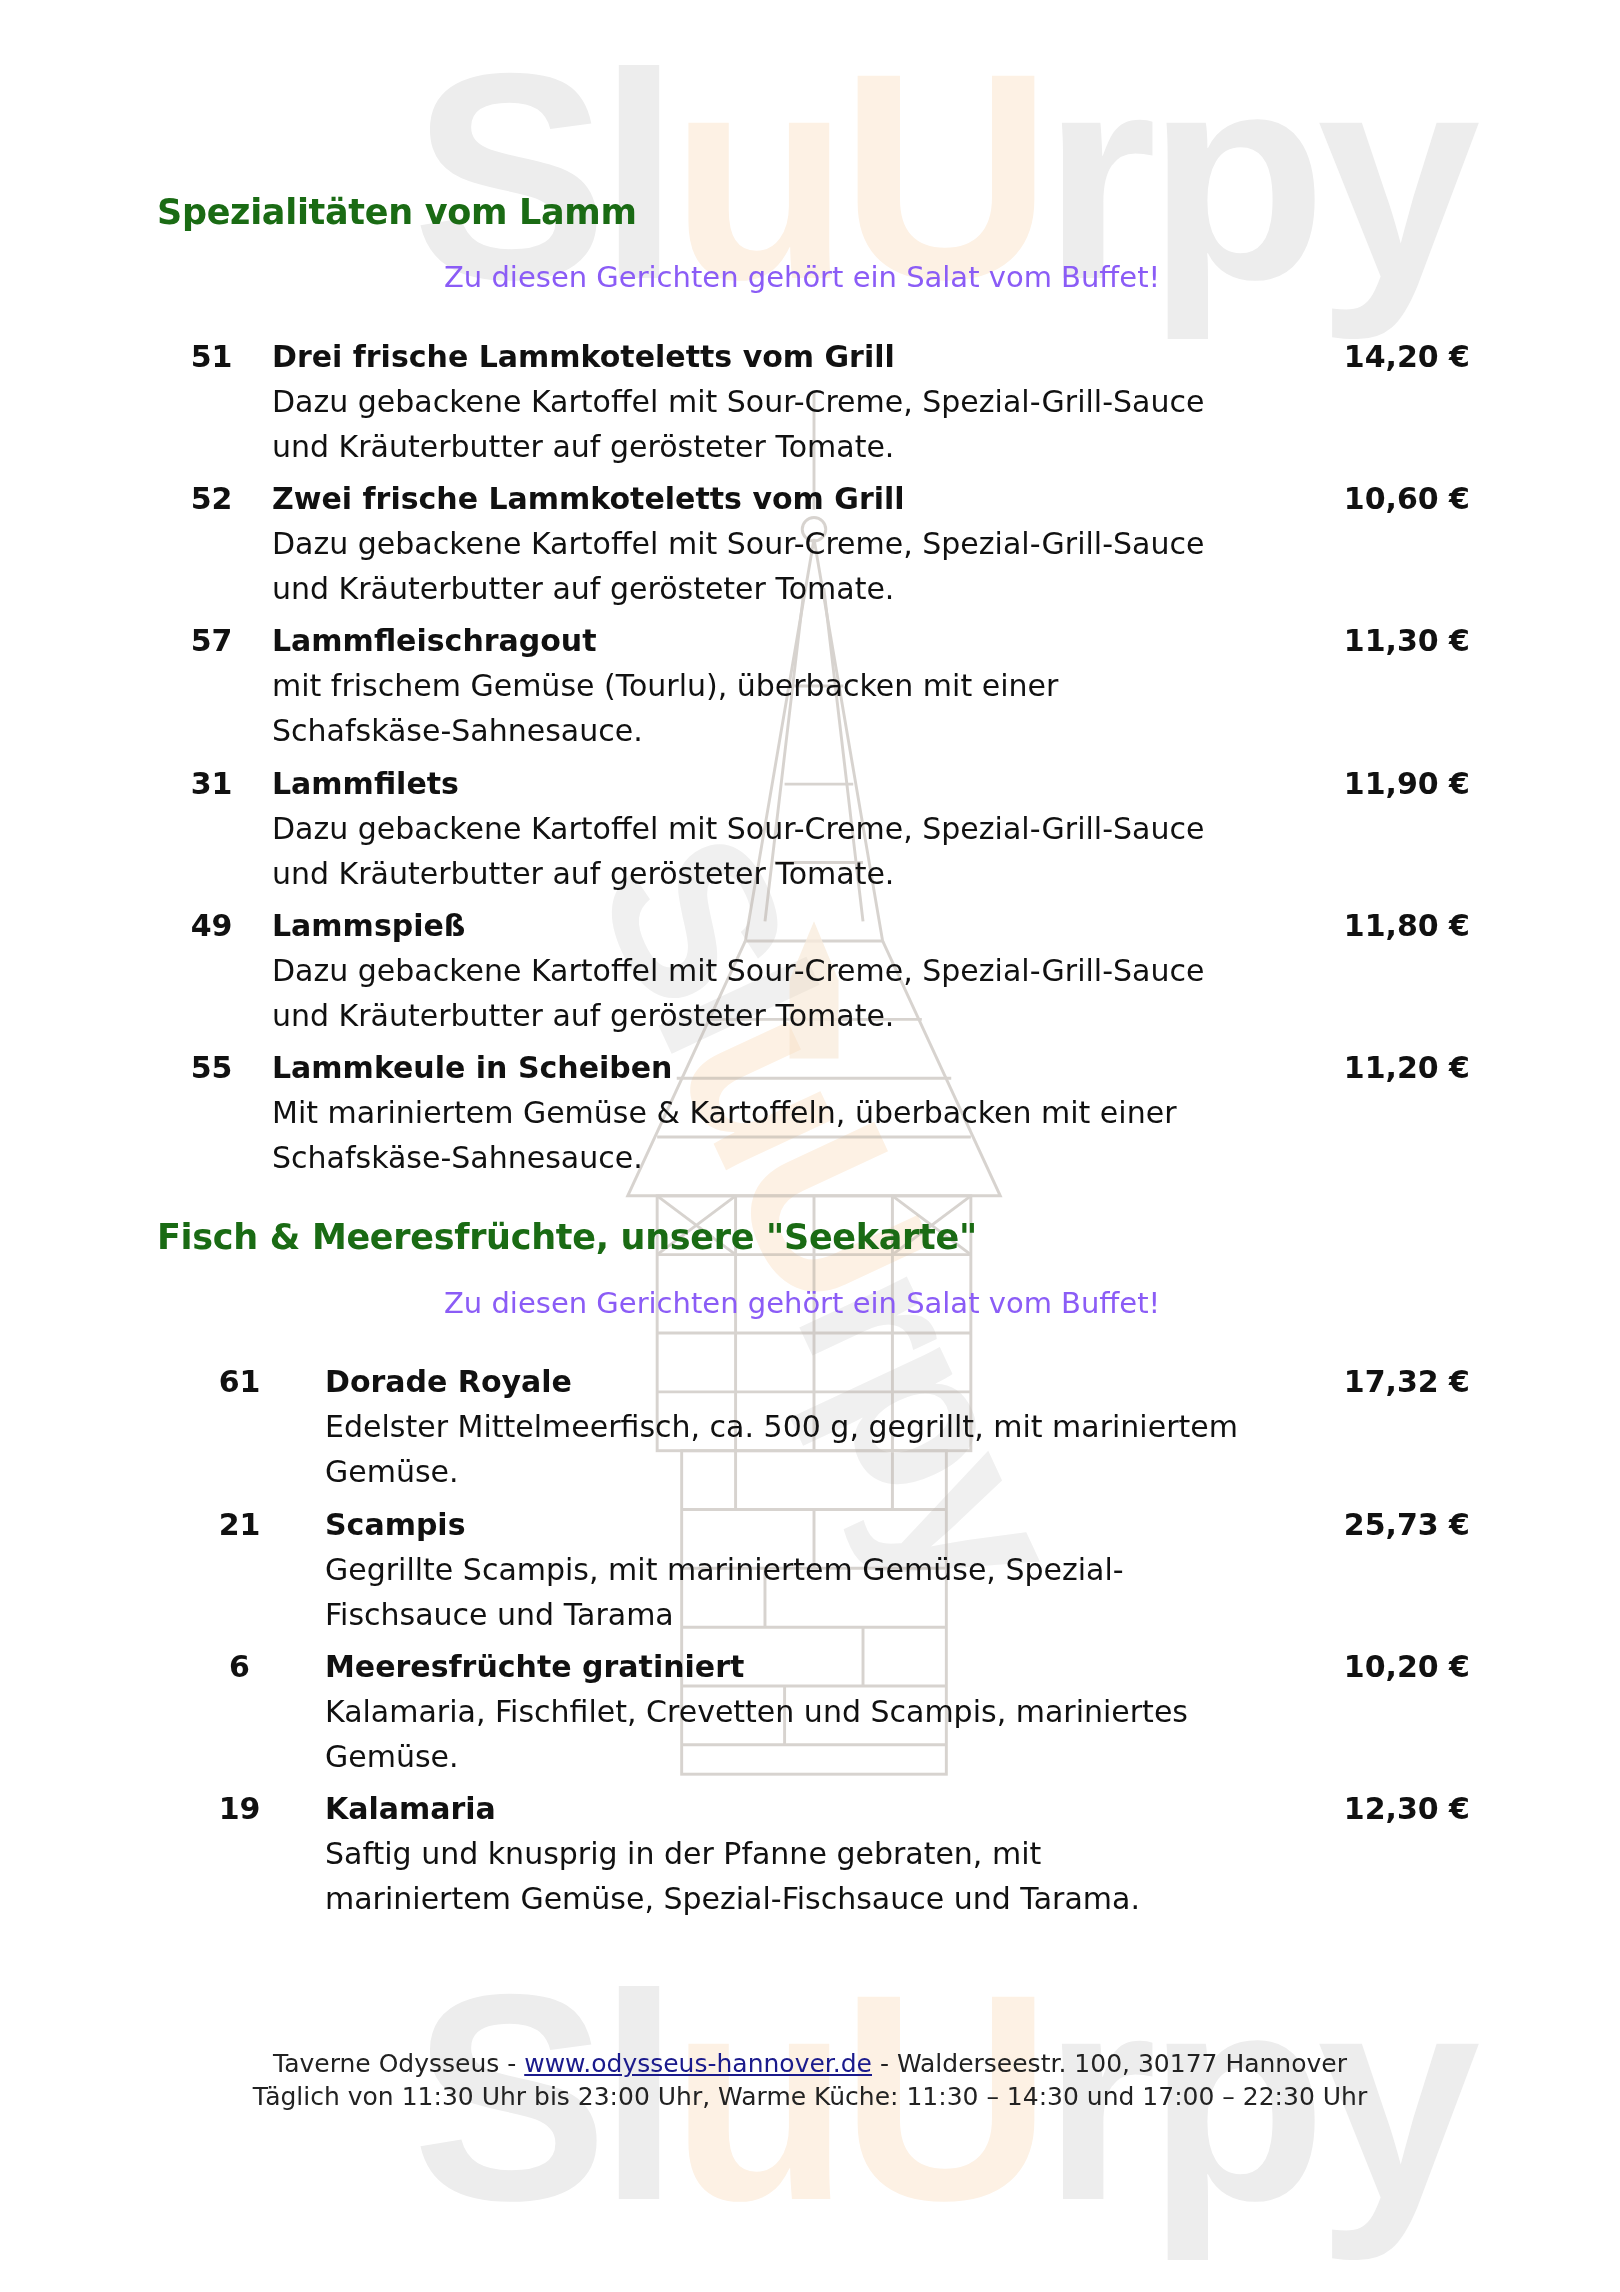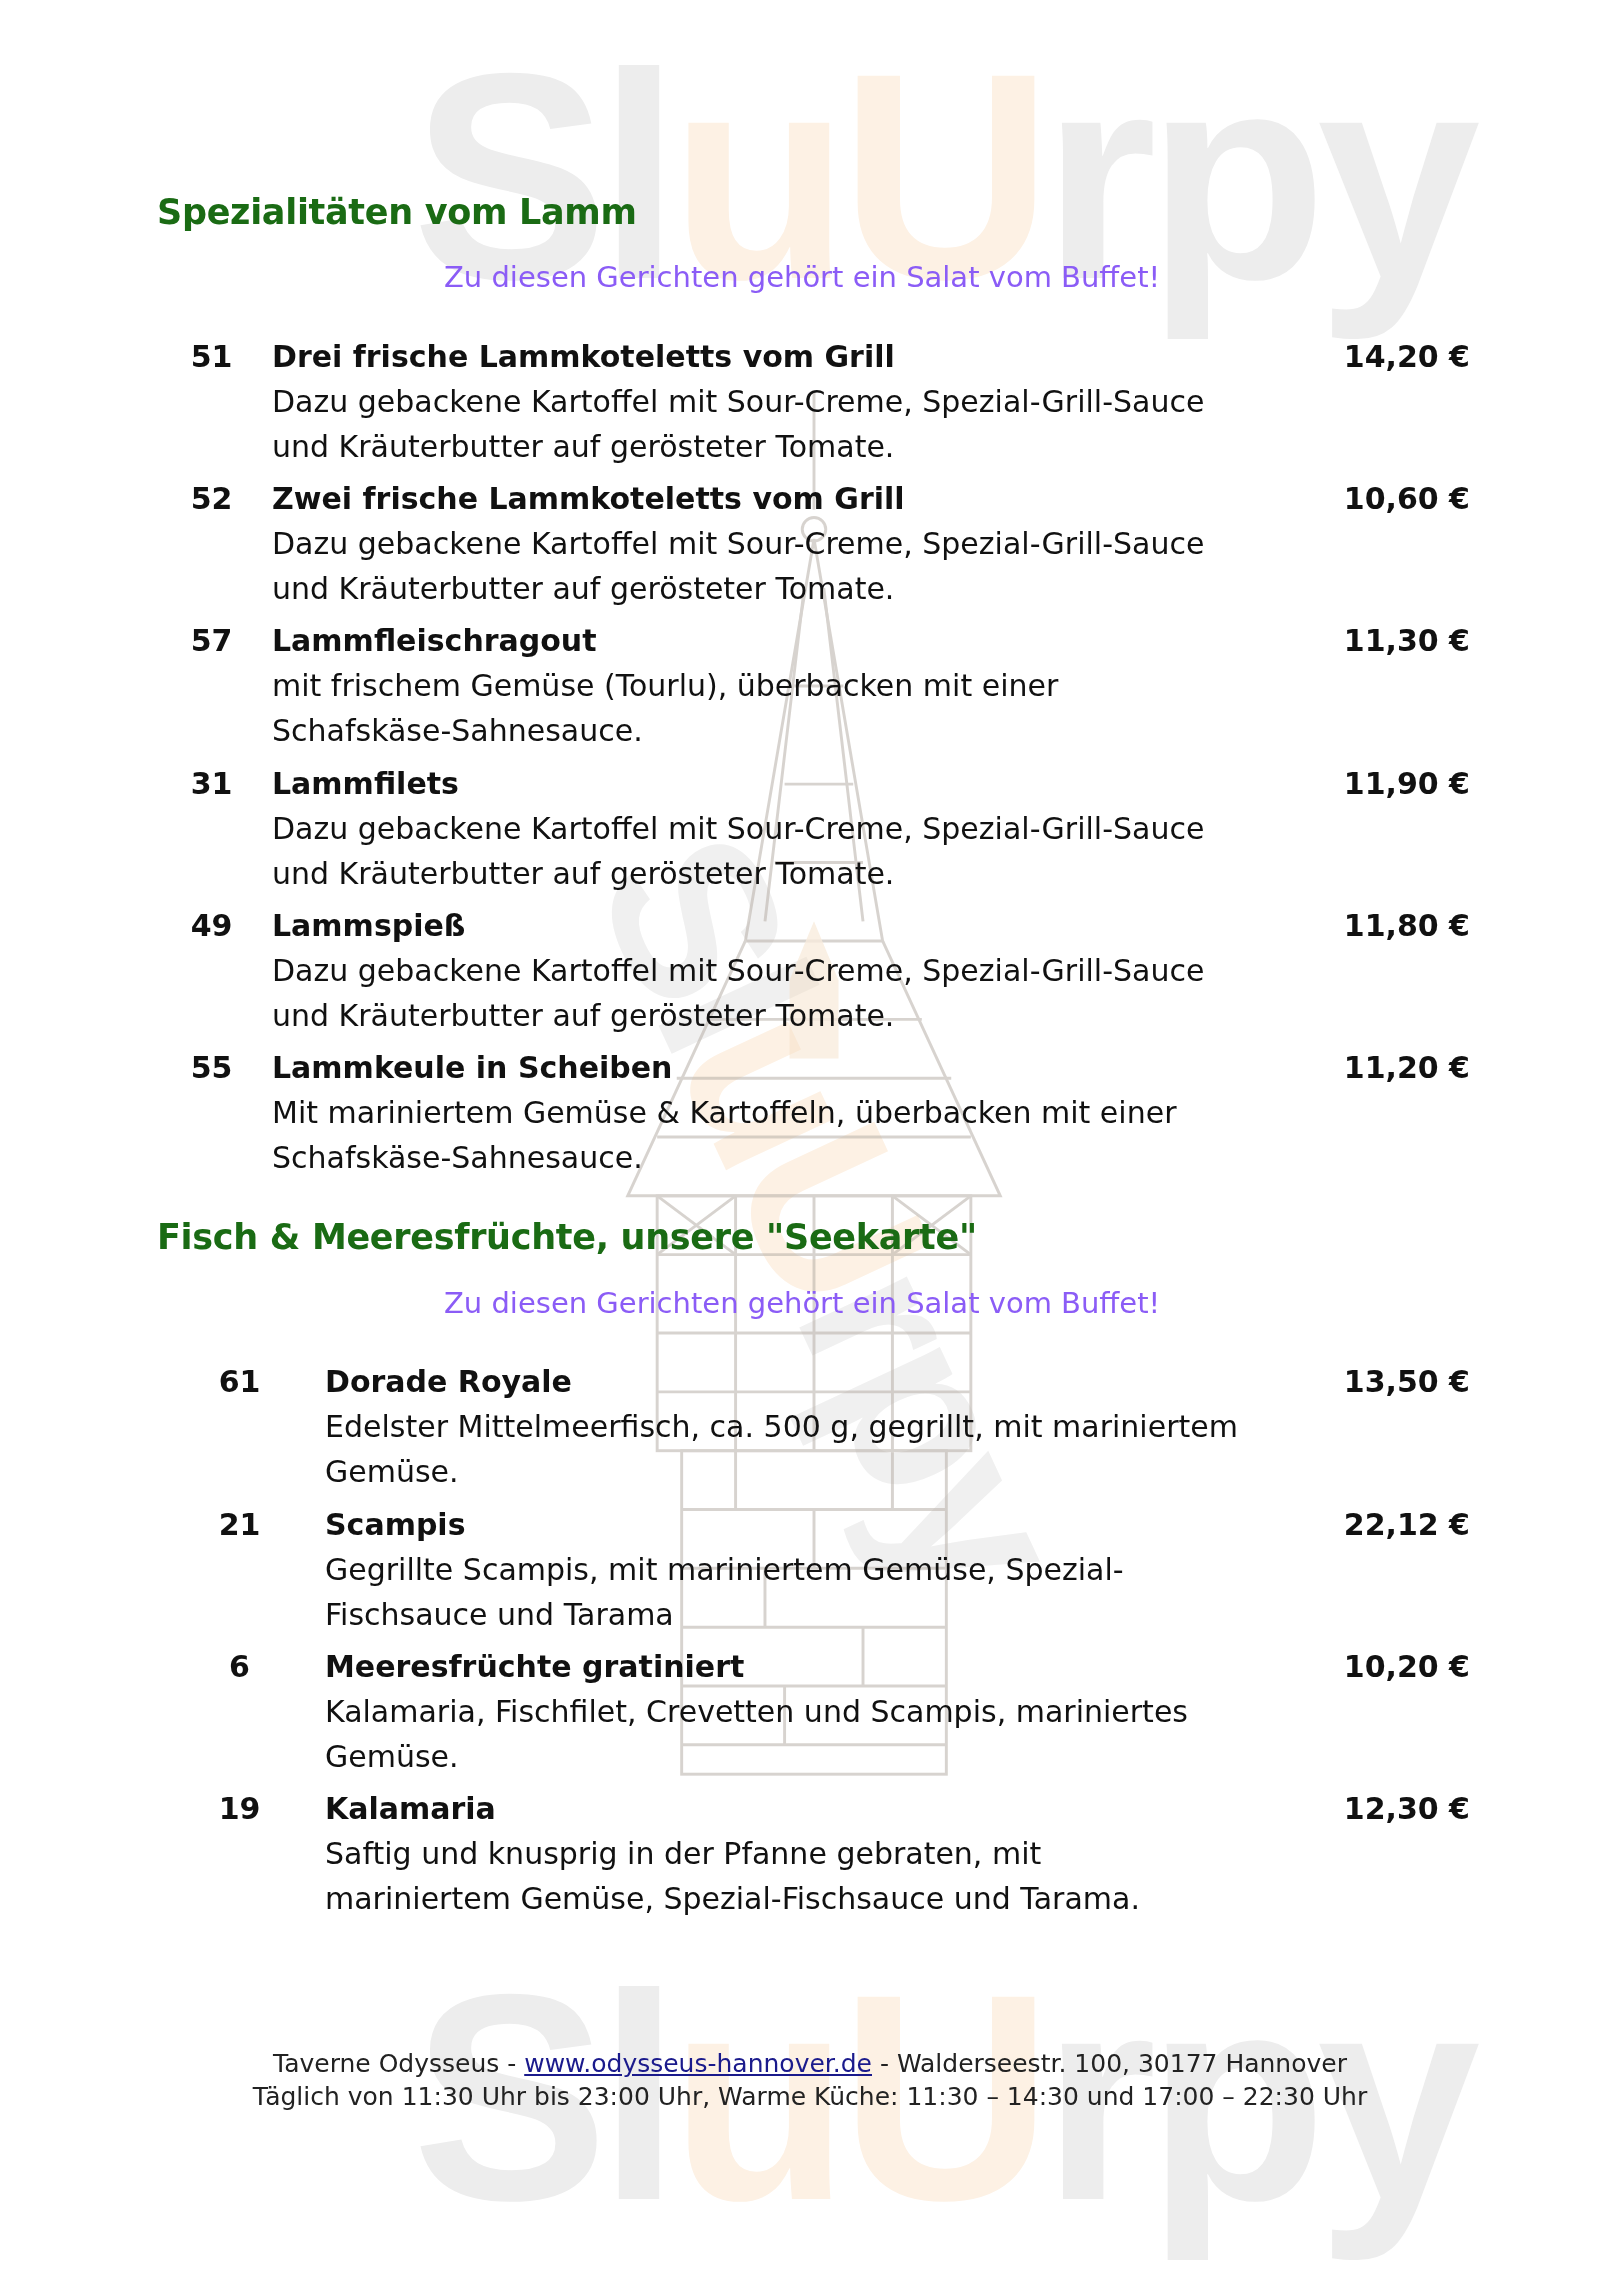--- a/index.html
+++ b/index.html
@@ -118,28 +118,28 @@
   </div>
 
   <div class="section-title" style="top:1217px">Fisch &amp; Meeresfrüchte, unsere "Seekarte"</div>
   <div class="section-note" style="top:1286px">Zu diesen Gerichten gehört ein Salat vom Buffet!</div>
 
   <div class="item fish" style="top:1359px">
     <span class="num">61</span>
     <span class="name">Dorade Royale</span>
     <span class="desc">Edelster Mittelmeerfisch, ca. 500 g, gegrillt, mit mariniertem
 Gemüse.</span>
-    <span class="price">13,50 €</span>
+    <span class="price">17,32 €</span>
   </div>
   <div class="item fish" style="top:1502px">
     <span class="num">21</span>
     <span class="name">Scampis</span>
     <span class="desc">Gegrillte Scampis, mit mariniertem Gemüse, Spezial-
 Fischsauce und Tarama</span>
-    <span class="price">22,12 €</span>
+    <span class="price">25,73 €</span>
   </div>
   <div class="item fish" style="top:1644px">
     <span class="num">6</span>
     <span class="name">Meeresfrüchte gratiniert</span>
     <span class="desc">Kalamaria, Fischfilet, Crevetten und Scampis, mariniertes
 Gemüse.</span>
     <span class="price">10,20 €</span>
   </div>
   <div class="item fish" style="top:1786px">
     <span class="num">19</span>

